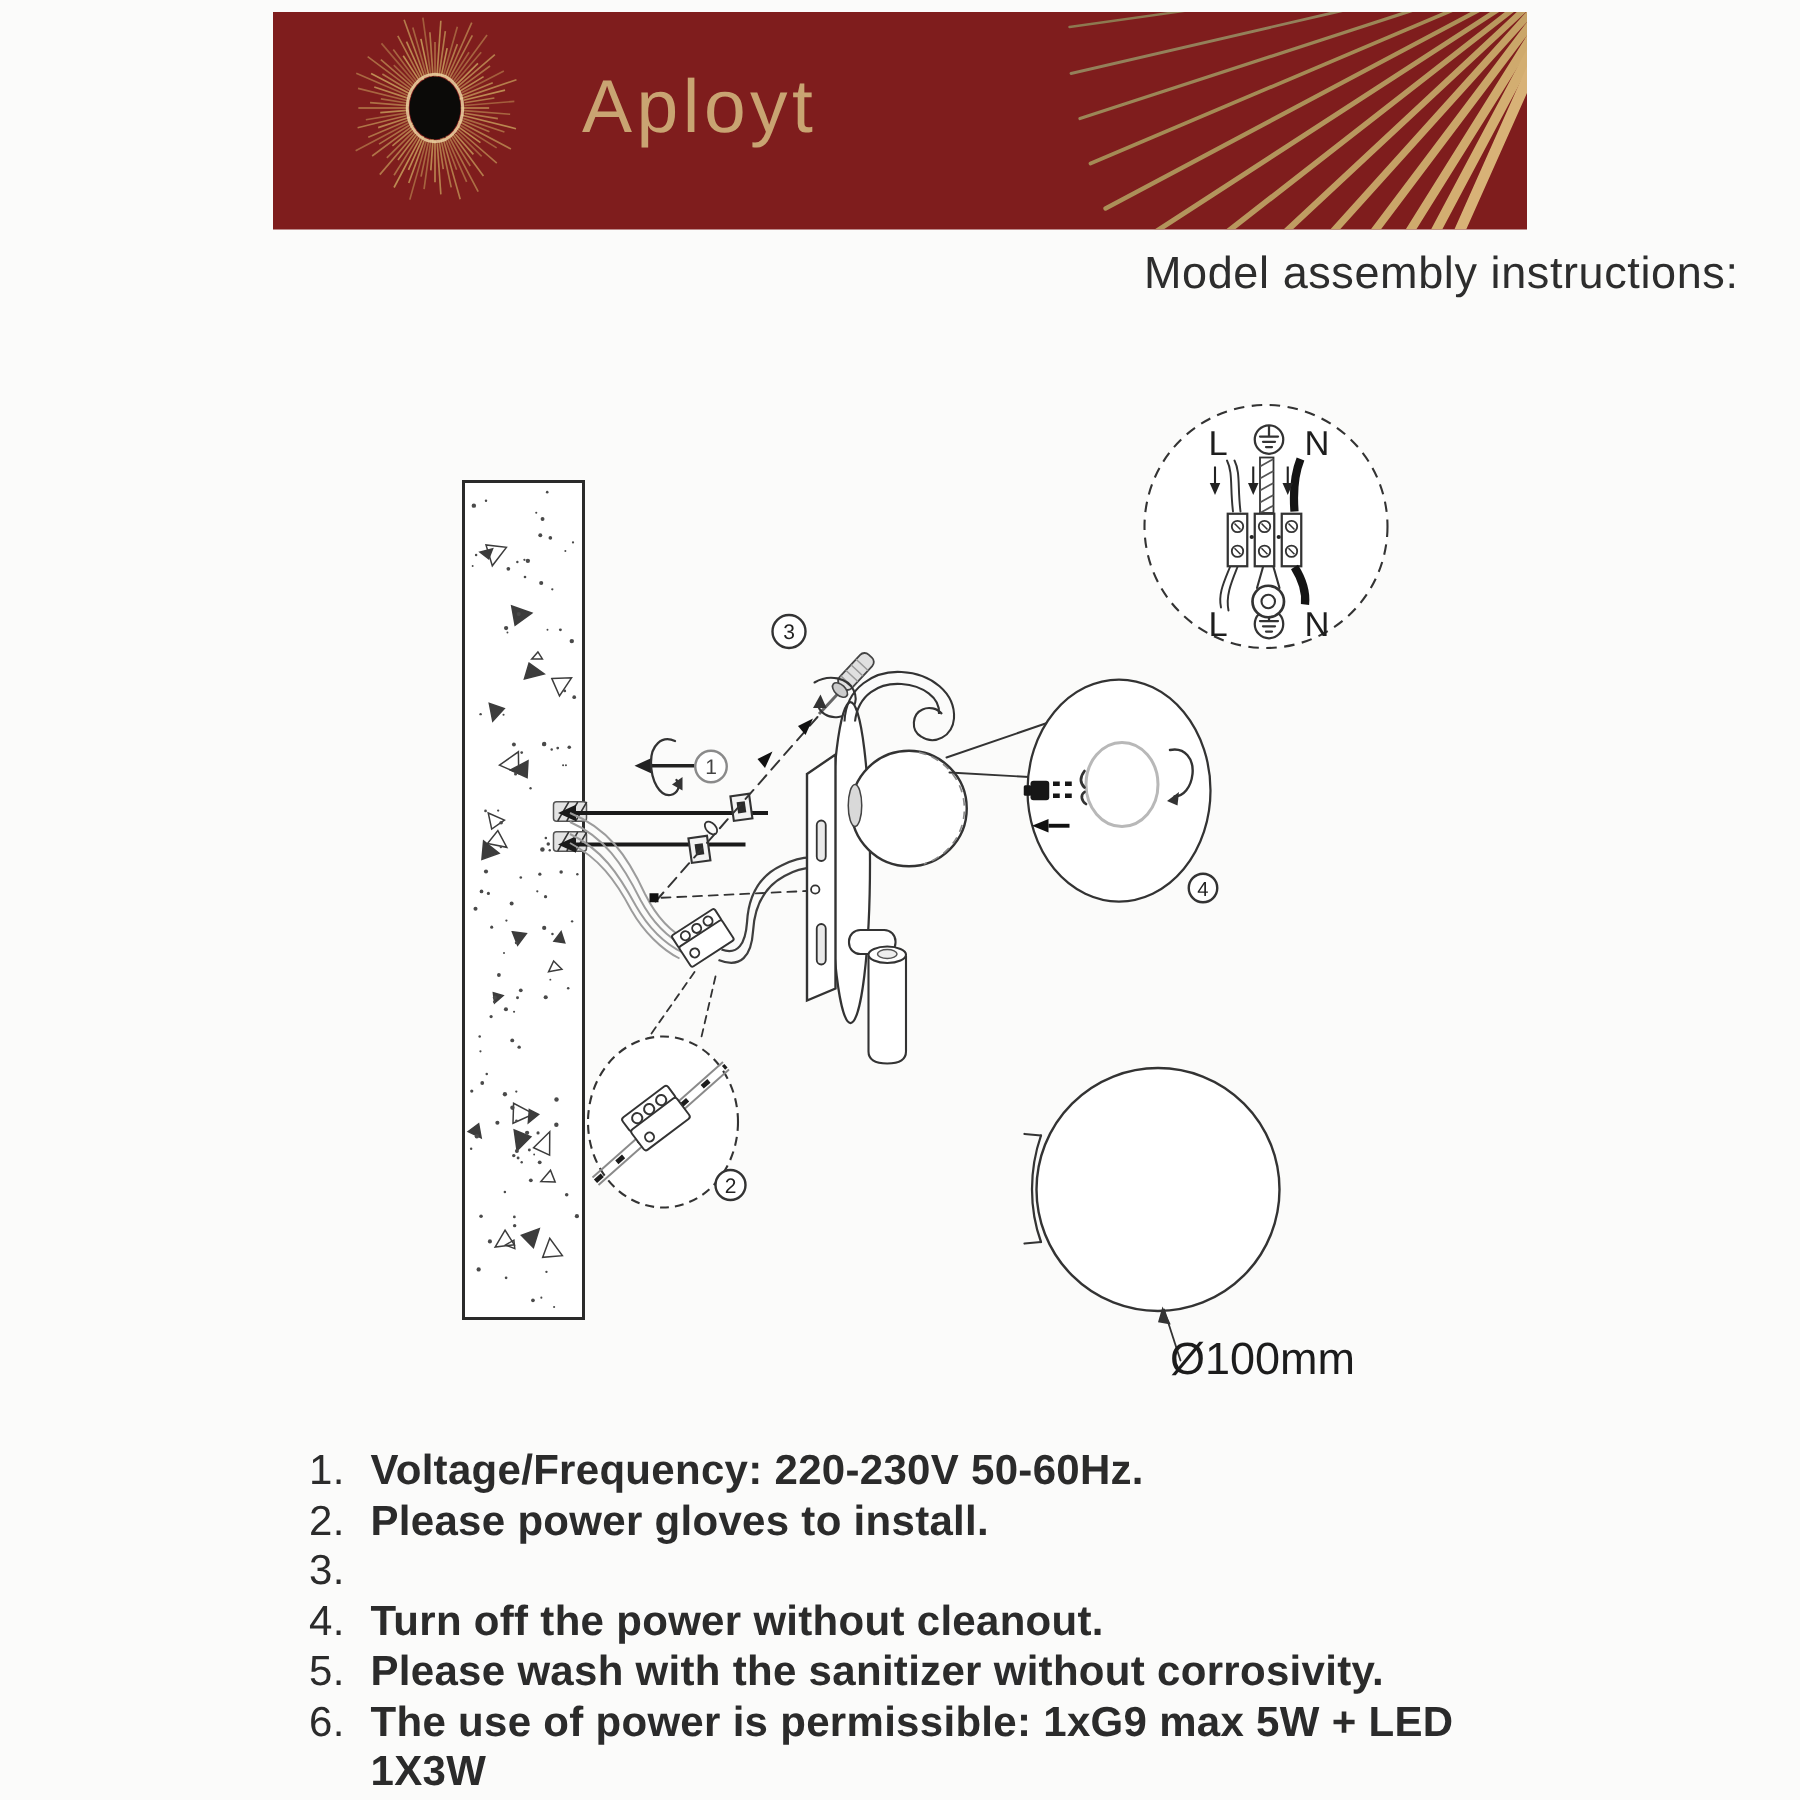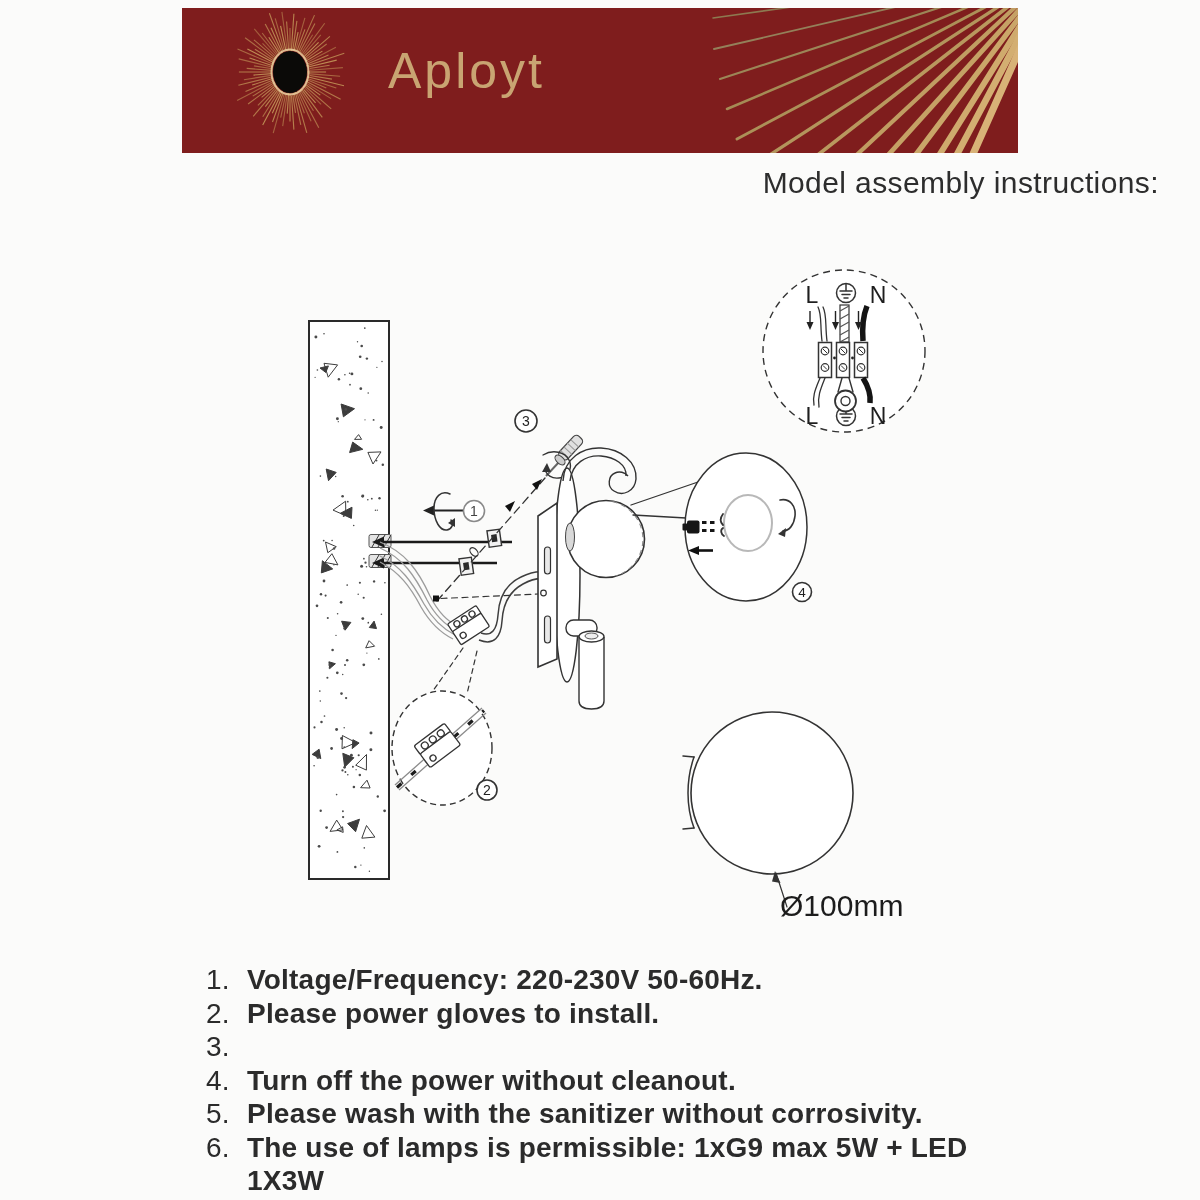--- a/index.html
+++ b/index.html
@@ -528,17 +528,17 @@
     <div class="row">
       <span class="num">4.</span>
       <span class="txt">Turn off the power without cleanout.</span>
     </div>
     <div class="row">
       <span class="num">5.</span>
       <span class="txt">Please wash with the sanitizer without corrosivity.</span>
     </div>
     <div class="row">
       <span class="num">6.</span>
-      <span class="txt">The use of lamps is permissible: 1xG9 max 5W + LED 1X3W</span>
+      <span class="txt">The use of power is permissible: 1xG9 max 5W + LED 1X3W</span>
     </div>
   </div>
 
 </div>
 
 </body></html>

